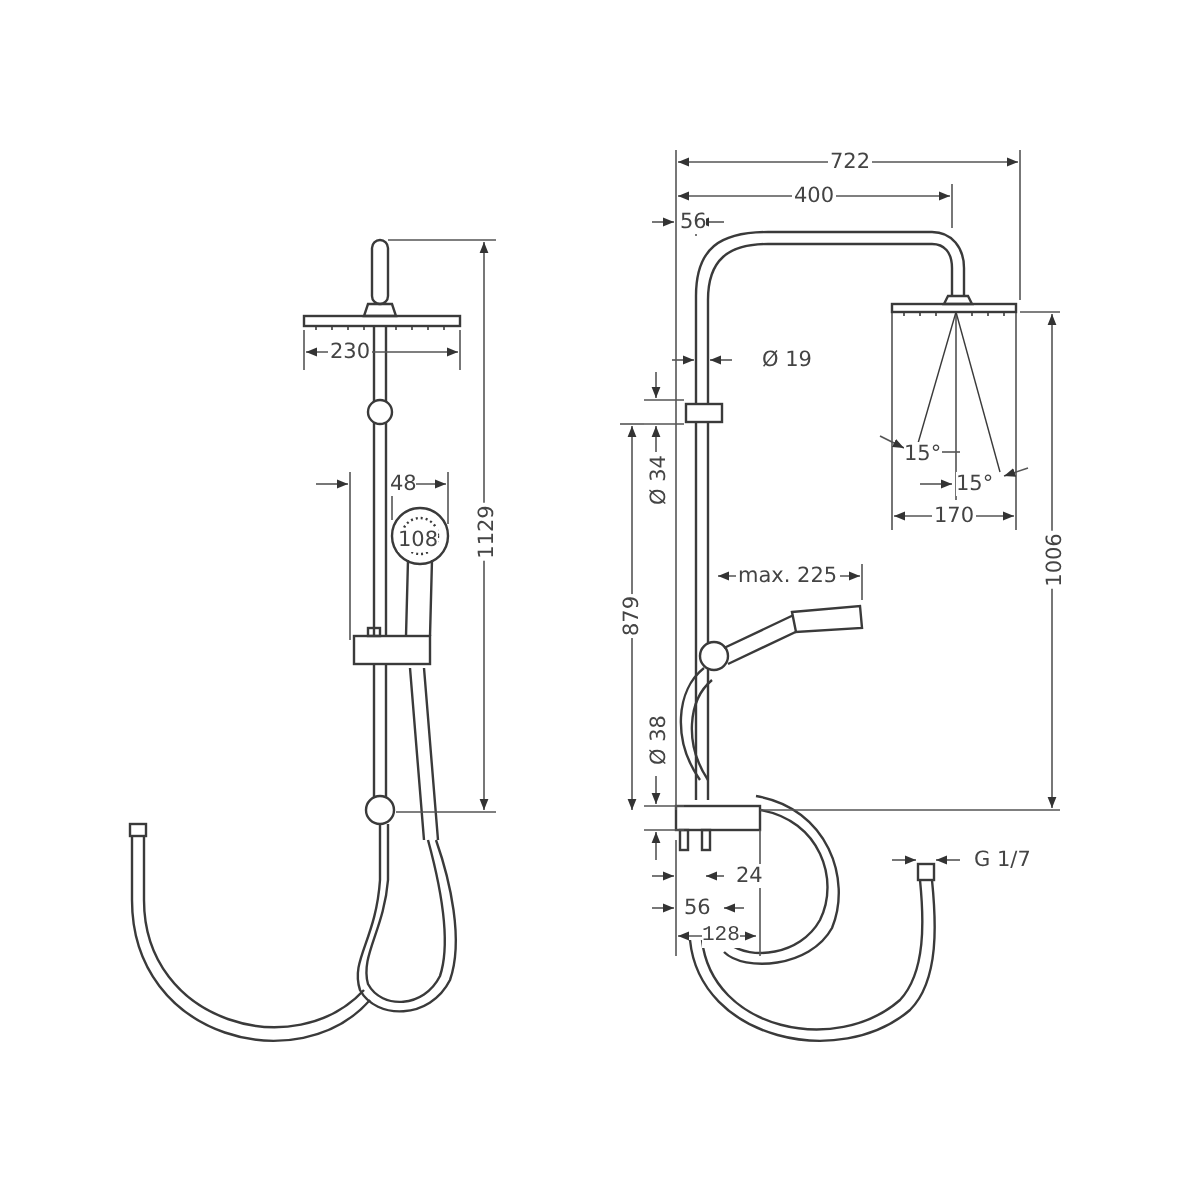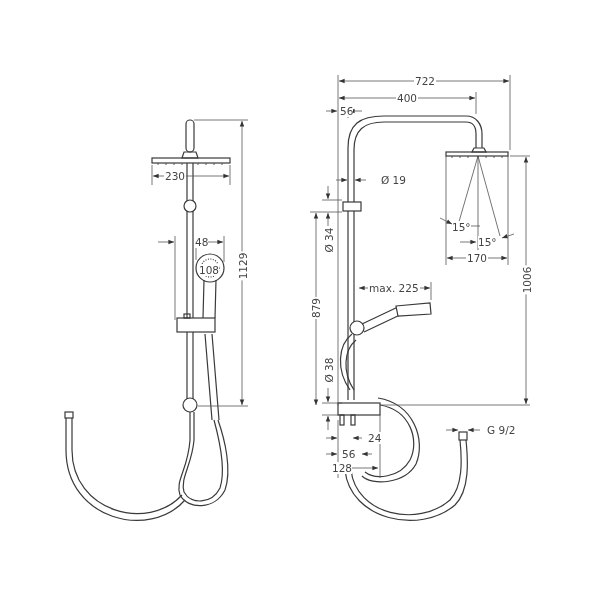--- a/index.html
+++ b/index.html
@@ -188,15 +188,15 @@
   <span class="lbl rot" style="left:316px;top:234px;">Ø 34</span>
   <span class="lbl rot" style="left:305px;top:302px;">879</span>
   <span class="lbl rot" style="left:316px;top:364px;">Ø 38</span>
   <span class="lbl" style="left:368px;top:282px;">max. 225</span>
   <span class="lbl" style="left:452px;top:221px;padding:0;">15°</span>
   <span class="lbl" style="left:478px;top:236px;padding:0;">15°</span>
   <span class="lbl" style="left:466px;top:252px;">170</span>
   <span class="lbl rot" style="left:513px;top:274px;">1006</span>
   <span class="lbl" style="left:367px;top:432px;">24</span>
   <span class="lbl" style="left:342px;top:448px;padding:0;">56</span>
-  <span class="lbl" style="left:332px;top:462px;padding:0;">128</span>
-  <span class="lbl" style="left:486px;top:424px;">G 9/2</span>
+  <span class="lbl" style="left:351px;top:462px;padding:0;font-family:Liberation Mono, monospace;">128</span>
+  <span class="lbl" style="left:486px;top:424px;">G 1/7</span>
 </div>
 
 </body></html>

